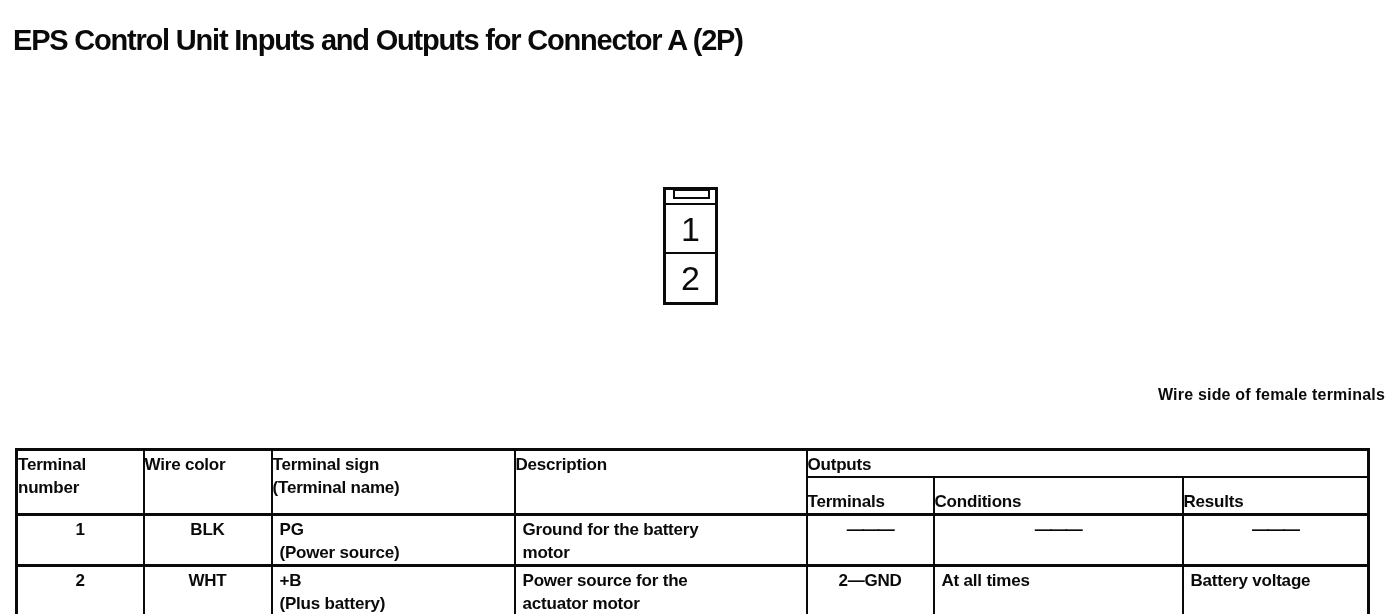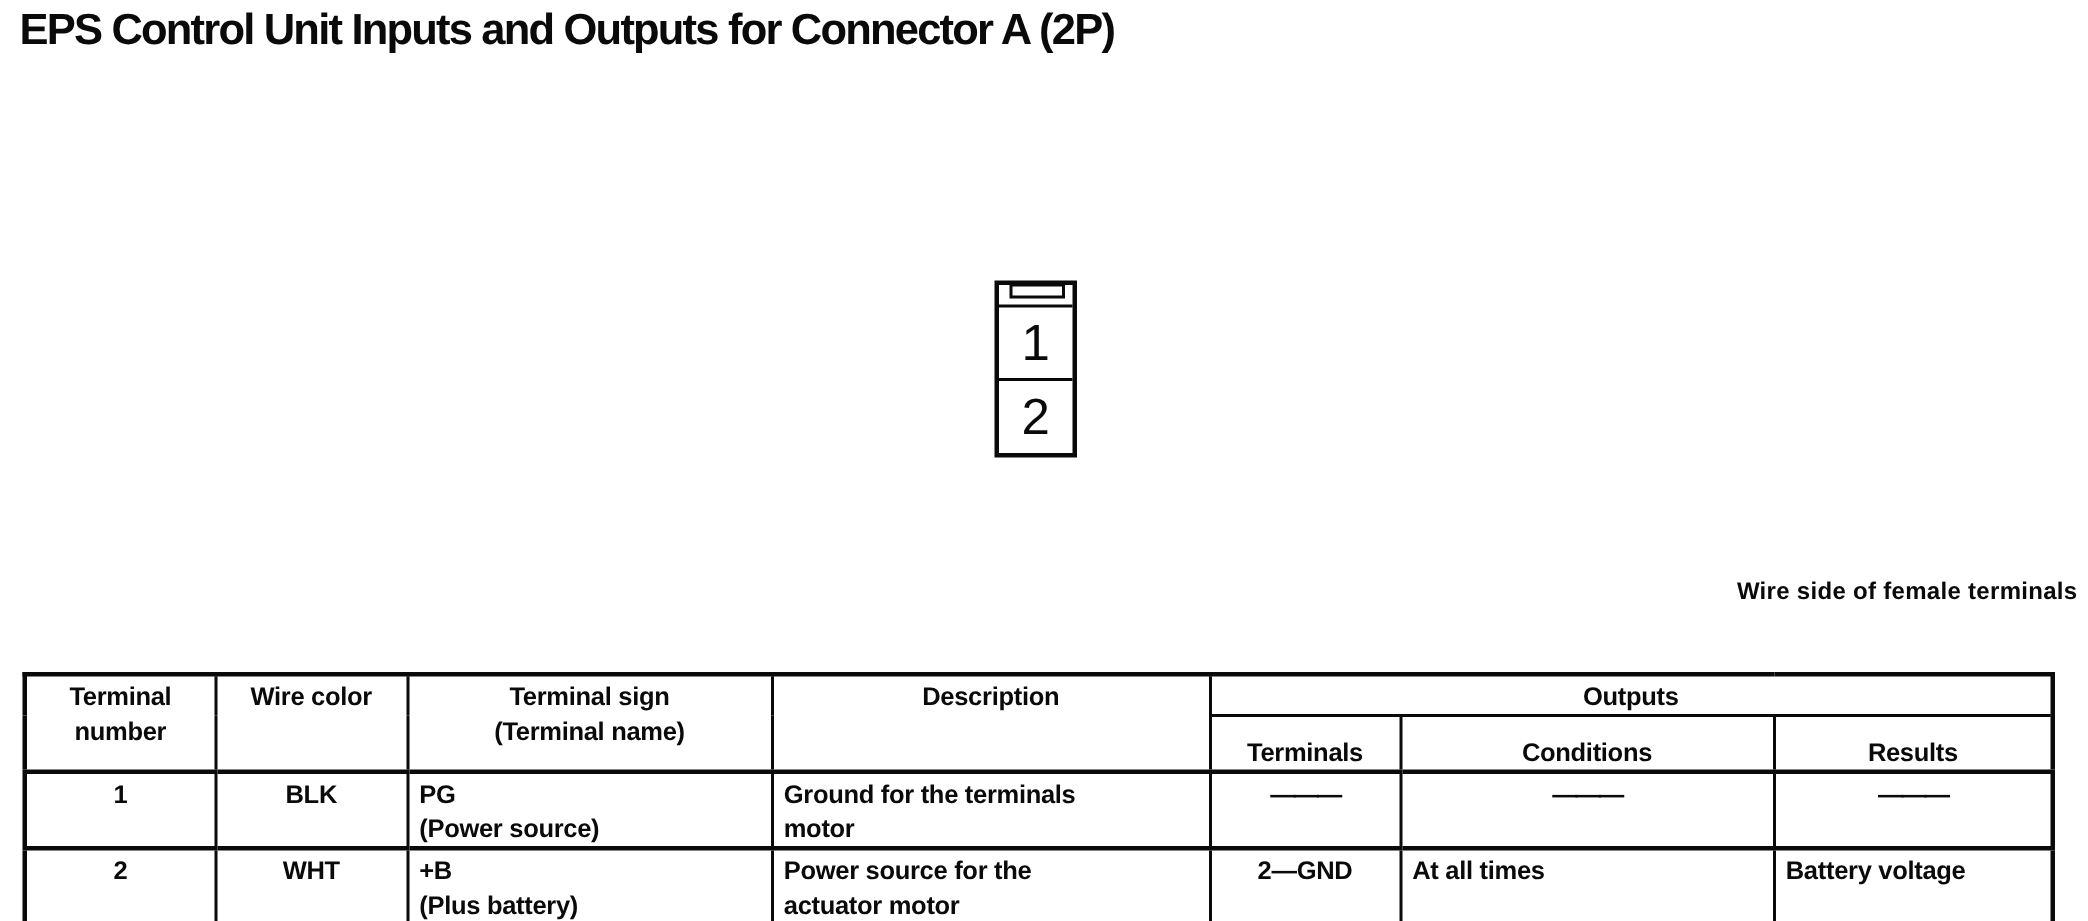--- a/index.html
+++ b/index.html
@@ -13,21 +13,21 @@
     height: 614px;
     font-family: "Liberation Sans", sans-serif;
     color: #0a0a0a;
     overflow: hidden;
   }
 
   
   .page-title {
     position: absolute;
     left: 13px;
-    top: 4px;
+    top: 24px;
     font-size: 29px;
     font-weight: bold;
     letter-spacing: -1.2px;
     white-space: nowrap;
   }
 
   
   .connector {
     position: absolute;
     left: 663px;
@@ -89,21 +89,21 @@
     border: 2px solid #0a0a0a;
     padding: 0;
     vertical-align: top;
     font-size: 17px;
     font-weight: bold;
     letter-spacing: -0.2px;
     line-height: 23px;
     overflow: hidden;
   }
   .io-table thead th {
-    text-align: center;
+    text-align: left;
     padding-top: 2px;
     margin-left: 24px;
   }
   .io-table thead tr.head-main { height: 26px; }
   .io-table thead tr.head-sub  { height: 22px; }
   .io-table thead tr.head-sub th { border-bottom: 3px solid #0a0a0a; padding-top: 12px; }
   .io-table thead th[rowspan]  { border-bottom: 3px solid #0a0a0a; }
   .io-table tbody tr { height: 47px; }
   .io-table tbody tr.row-1 td { border-bottom: 3px solid #0a0a0a; }
   .io-table td.c { text-align: center; padding-top: 2px; }
@@ -158,21 +158,21 @@
   </thead>
   <tbody>
     <tr class="row-1">
       <td class="c">1</td>
       <td class="c">BLK</td>
       <td class="l">
         <span class="line">PG</span>
         <span class="line">(Power source)</span>
       </td>
       <td class="l">
-        <span class="line">Ground for the terminals</span>
+        <span class="line">Ground for the battery</span>
         <span class="line">motor</span>
       </td>
       <td class="dash">———</td>
       <td class="dash">———</td>
       <td class="dash">———</td>
     </tr>
     <tr class="row-2">
       <td class="c">2</td>
       <td class="c">WHT</td>
       <td class="l">

